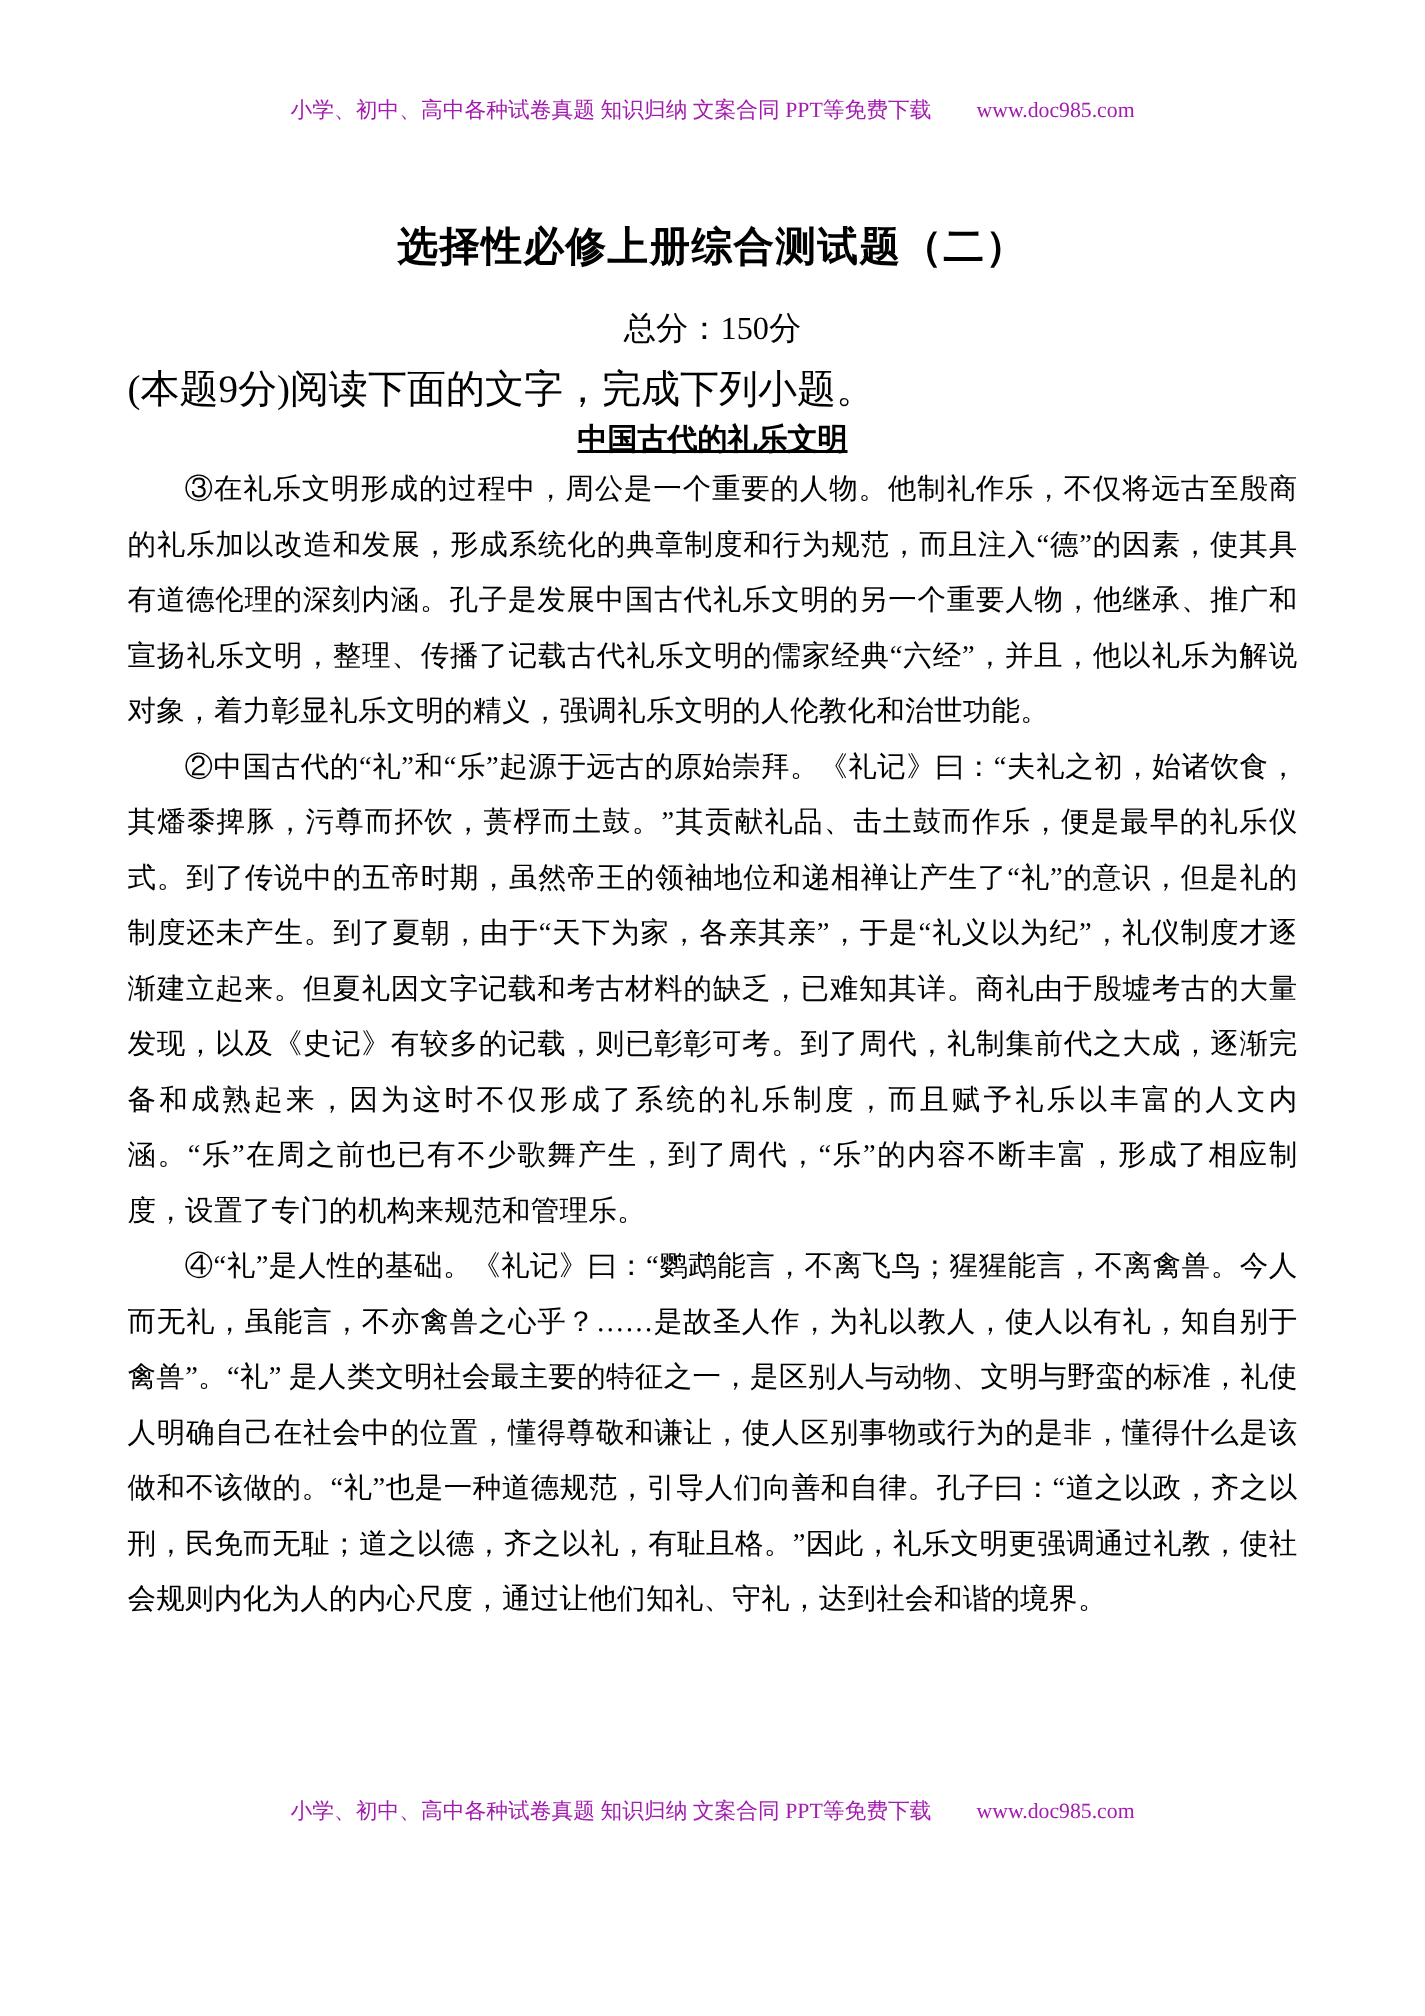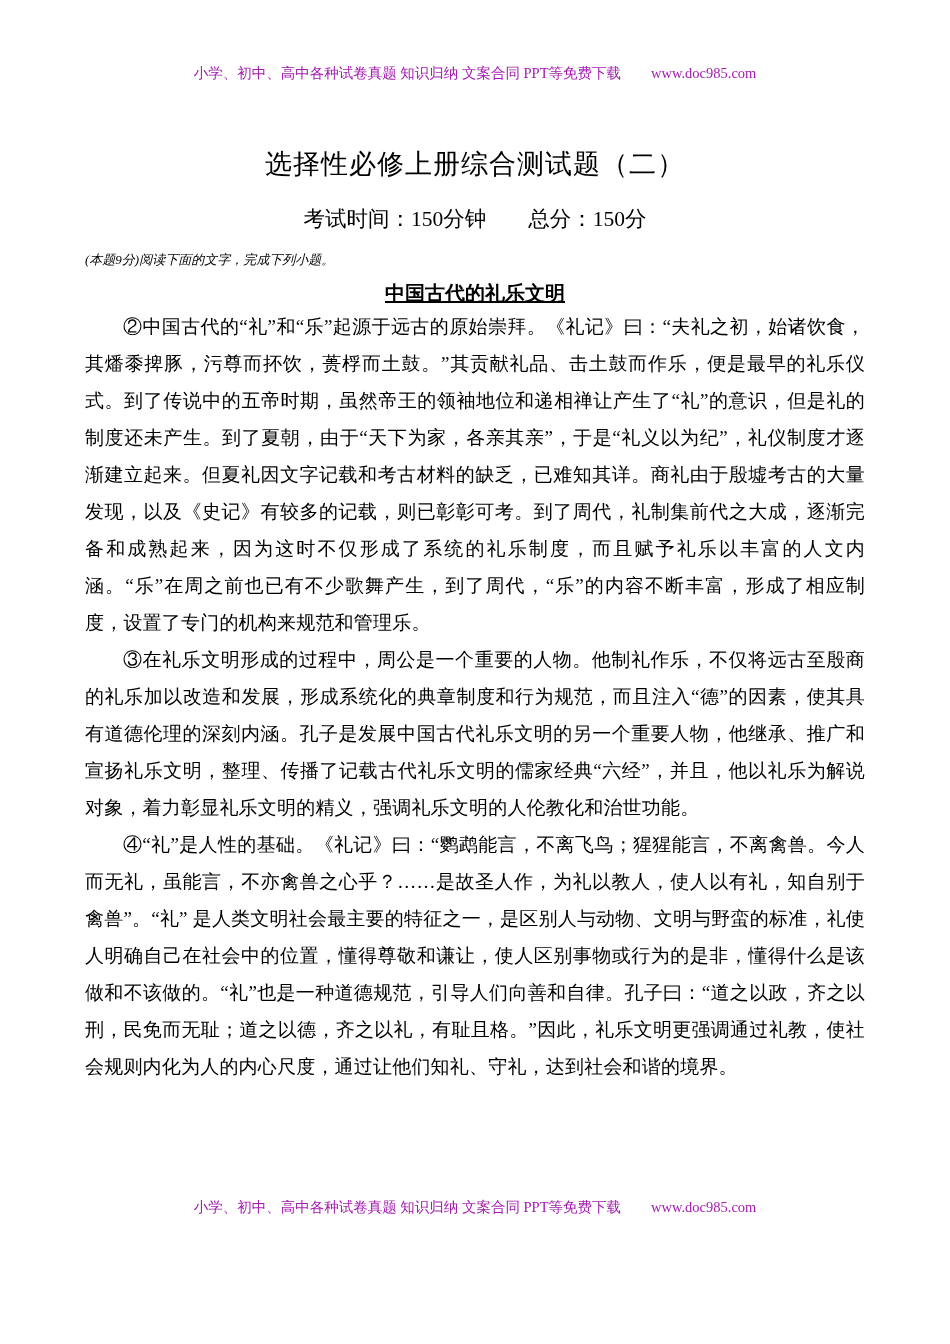--- a/index.html
+++ b/index.html
@@ -29,21 +29,21 @@
   .page-footer { top: 1198px; }
   .hf-site { margin-left: 30px; }
 
   .exam-title {
     position: absolute;
     top: 146px;
     left: 0;
     width: 100%;
     text-align: center;
     font-family: "Liberation Sans", "DejaVu Sans", sans-serif;
-    font-weight: normal;
+    font-weight: bold;
     font-size: 27px;
     letter-spacing: 1px;
   }
   .exam-meta {
     position: absolute;
     top: 204px;
     left: 0;
     width: 100%;
     display: flex;
     justify-content: center;
@@ -56,23 +56,22 @@
     left: 85px;
     width: 780px;
   }
   .section-heading {
     font-family: "Liberation Sans", "DejaVu Sans", sans-serif;
     font-weight: bold;
     font-size: 20px;
     line-height: 28px;
   }
   .instruction {
-    font-size: 13px;
+    font-size: 26px;
     line-height: 27px;
-    font-style: italic;
   }
   .passage-title {
     text-align: center;
     font-family: "Liberation Sans", "DejaVu Sans", sans-serif;
     font-weight: bold;
     font-size: 20px;
     line-height: 30px;
     margin-top: 5px;
     text-decoration: underline;
   }
@@ -91,30 +90,29 @@
 
 <div class="page">
 
   <div class="page-header">
     <span>小学、初中、高中各种试卷真题 知识归纳 文案合同 PPT等免费下载</span><span class="hf-site">www.doc985.com</span>
   </div>
 
   <div class="exam-title">选择性必修上册综合测试题（二）</div>
 
   <div class="exam-meta">
-    <span>考试时间：150分钟</span>
     <span>总分：150分</span>
   </div>
 
   <div class="main">
     <div class="instruction">(本题9分)阅读下面的文字，完成下列小题。</div>
     <div class="passage-title">中国古代的礼乐文明</div>
     <div class="passage">
+      <p>③在礼乐文明形成的过程中，周公是一个重要的人物。他制礼作乐，不仅将远古至殷商的礼乐加以改造和发展，形成系统化的典章制度和行为规范，而且注入“德”的因素，使其具有道德伦理的深刻内涵。孔子是发展中国古代礼乐文明的另一个重要人物，他继承、推广和宣扬礼乐文明，整理、传播了记载古代礼乐文明的儒家经典“六经”，并且，他以礼乐为解说对象，着力彰显礼乐文明的精义，强调礼乐文明的人伦教化和治世功能。</p>
       <p>②中国古代的“礼”和“乐”起源于远古的原始崇拜。《礼记》曰：“夫礼之初，始诸饮食，其燔黍捭豚，污尊而抔饮，蒉桴而土鼓。”其贡献礼品、击土鼓而作乐，便是最早的礼乐仪式。到了传说中的五帝时期，虽然帝王的领袖地位和递相禅让产生了“礼”的意识，但是礼的制度还未产生。到了夏朝，由于“天下为家，各亲其亲”，于是“礼义以为纪”，礼仪制度才逐渐建立起来。但夏礼因文字记载和考古材料的缺乏，已难知其详。商礼由于殷墟考古的大量发现，以及《史记》有较多的记载，则已彰彰可考。到了周代，礼制集前代之大成，逐渐完备和成熟起来，因为这时不仅形成了系统的礼乐制度，而且赋予礼乐以丰富的人文内涵。“乐”在周之前也已有不少歌舞产生，到了周代，“乐”的内容不断丰富，形成了相应制度，设置了专门的机构来规范和管理乐。</p>
-      <p>③在礼乐文明形成的过程中，周公是一个重要的人物。他制礼作乐，不仅将远古至殷商的礼乐加以改造和发展，形成系统化的典章制度和行为规范，而且注入“德”的因素，使其具有道德伦理的深刻内涵。孔子是发展中国古代礼乐文明的另一个重要人物，他继承、推广和宣扬礼乐文明，整理、传播了记载古代礼乐文明的儒家经典“六经”，并且，他以礼乐为解说对象，着力彰显礼乐文明的精义，强调礼乐文明的人伦教化和治世功能。</p>
       <p>④“礼”是人性的基础。《礼记》曰：“鹦鹉能言，不离飞鸟；猩猩能言，不离禽兽。今人而无礼，虽能言，不亦禽兽之心乎？……是故圣人作，为礼以教人，使人以有礼，知自别于禽兽”。“礼” 是人类文明社会最主要的特征之一，是区别人与动物、文明与野蛮的标准，礼使人明确自己在社会中的位置，懂得尊敬和谦让，使人区别事物或行为的是非，懂得什么是该做和不该做的。“礼”也是一种道德规范，引导人们向善和自律。孔子曰：“道之以政，齐之以刑，民免而无耻；道之以德，齐之以礼，有耻且格。”因此，礼乐文明更强调通过礼教，使社会规则内化为人的内心尺度，通过让他们知礼、守礼，达到社会和谐的境界。</p>
     </div>
   </div>
 
   <div class="page-footer">
     <span>小学、初中、高中各种试卷真题 知识归纳 文案合同 PPT等免费下载</span><span class="hf-site">www.doc985.com</span>
   </div>
 
 </div>
 

